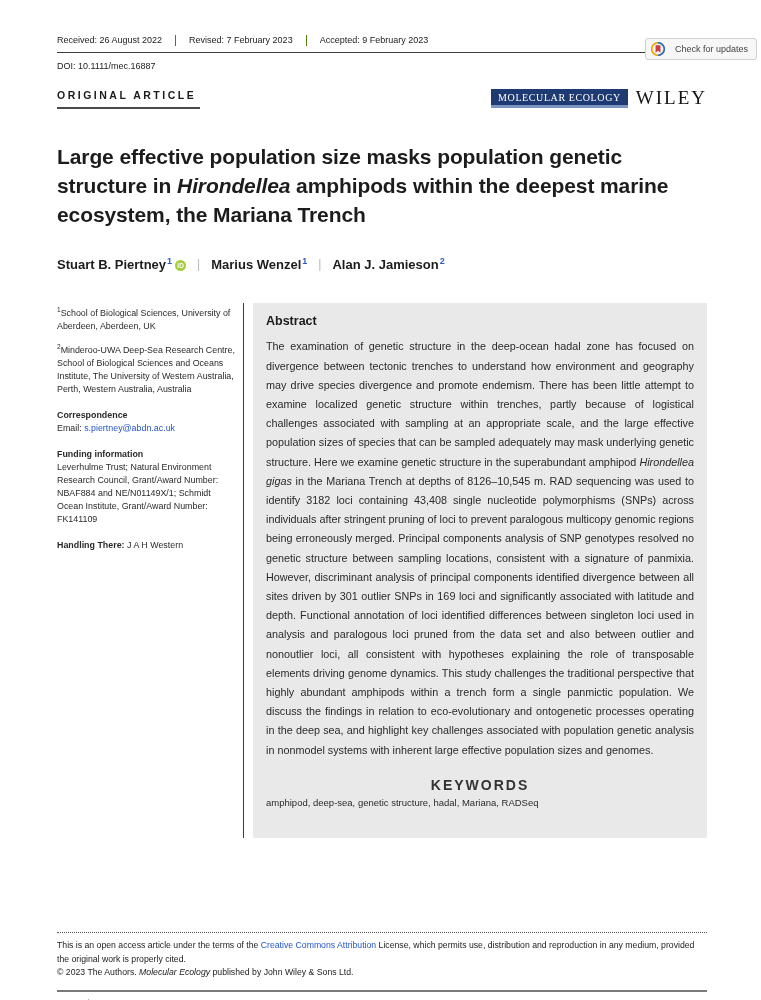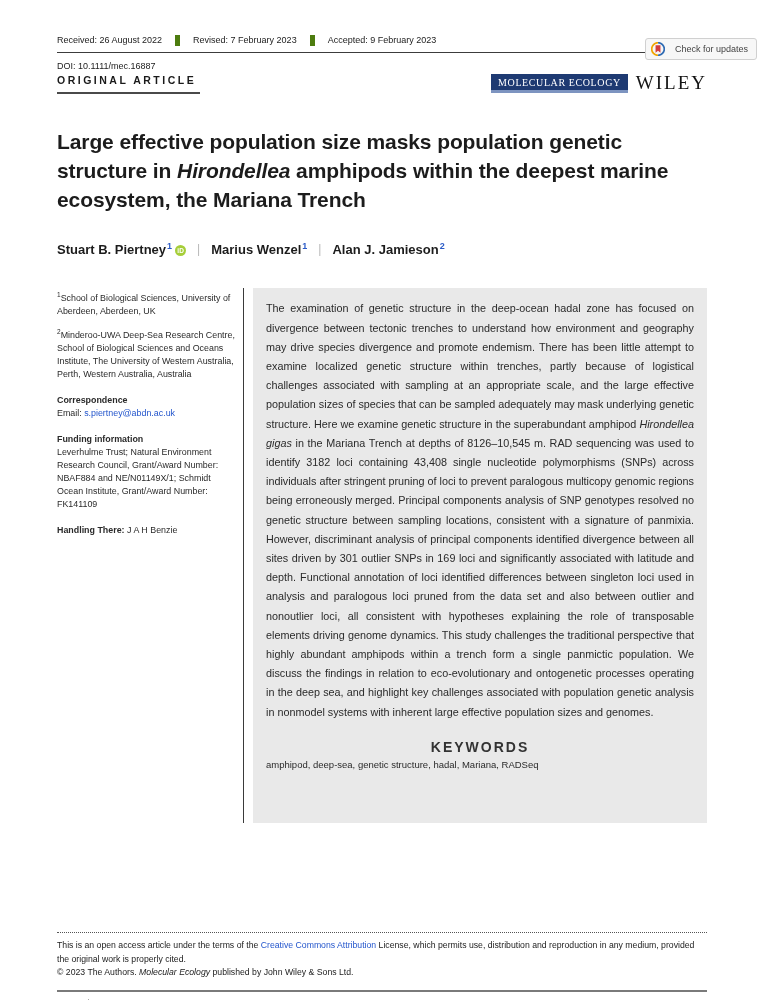--- a/index.html
+++ b/index.html
@@ -9,27 +9,27 @@
 
   
   .updates-badge { position:absolute; top:3px; right:4px; display:flex; align-items:center;
                    gap:10px; background:#f7f7f7; border:1px solid #d0d0d0; border-radius:3px;
                    padding:3px 8px 3px 5px; font-size:9px; color:#444; cursor:pointer; }
   .updates-badge svg { display:block; }
 
   
   .header-meta { display:flex; margin-top:35px; border-bottom:1.5px solid #3c3c3c; padding-bottom:6px;
                  font-size:9px; color:#222; }
-  .header-meta .meta-item { padding:0 13px; border-right:5px solid #4d7c0f; line-height:11px; }
+  .header-meta .meta-item { padding:0 13px; border-right:1px solid #4d7c0f; line-height:11px; }
   .header-meta .meta-item:first-child { padding-left:0; }
   .header-meta .meta-item:last-child { border-right:none; }
   .doi-line { margin-top:8px; font-size:9px; color:#222; }
 
   
-  .type-row { margin-top:3px; display:flex; justify-content:space-between; align-items:flex-start;text-align:center; }
+  .type-row { margin-top:18px; display:flex; justify-content:space-between; align-items:flex-start;text-align:center; }
   .article-type { font-size:10.5px; font-weight:bold; letter-spacing:2.5px; color:#1a1a1a;
                   border-bottom:2px solid #4a4a4a; padding-bottom:6px; padding-right:4px; }
   .logos { display:flex; align-items:center; gap:8px; margin-top:-2px; }
   .journal-badge { background:#1e3a72; color:#ffffff; font-family:"Liberation Serif", serif;
                    font-size:10px; letter-spacing:0.6px; padding:3px 7px 2px 7px;
                    border-bottom:3px solid #7d94c0; }
   .wiley-logo { font-family:"Liberation Serif", serif; font-size:19px; letter-spacing:2px;
                 color:#141414; }
 
   
@@ -122,26 +122,27 @@
     <div class="left-col">
       <div class="aff"><sup>1</sup><span>School of Biological Sciences, University of Aberdeen, Aberdeen, UK</span></div>
       <div class="aff"><sup>2</sup><span>Minderoo-UWA Deep-Sea Research Centre, School of Biological Sciences and Oceans Institute, The University of Western Australia, Perth, Western Australia, Australia</span></div>
 
       <div class="block-head">Correspondence</div>
       <div><span>Email: </span><span class="link">s.piertney@abdn.ac.uk</span></div>
 
       <div class="block-head">Funding information</div>
       <div>Leverhulme Trust; Natural Environment Research Council, Grant/Award Number: NBAF884 and NE/N01149X/1; Schmidt Ocean Institute, Grant/Award Number: FK141109</div>
 
-      <div class="block-head" style="margin-top:13px;"><span>Handling There: </span><span style="font-weight:normal;">J A H Benzie</span></div>
+      <div class="block-head" style="margin-top:13px;"><span>Handling There: </span><span style="font-weight:normal;">J A H Western</span></div>
     </div>
 
     <div class="v-divider"></div>
 
     <div class="abstract-box">
+      <div class="abstract-head">Abstract</div>
       <p class="abstract-body"><span>The examination of genetic structure in the deep-ocean hadal zone has focused on divergence between tectonic trenches to understand how environment and geography may drive species divergence and promote endemism. There has been little attempt to examine localized genetic structure within trenches, partly because of logistical challenges associated with sampling at an appropriate scale, and the large effective population sizes of species that can be sampled adequately may mask underlying genetic structure. Here we examine genetic structure in the superabundant amphipod </span><span class="it">Hirondellea gigas</span><span> in the Mariana Trench at depths of 8126–10,545 m. RAD sequencing was used to identify 3182 loci containing 43,408 single nucleotide polymorphisms (SNPs) across individuals after stringent pruning of loci to prevent paralogous multicopy genomic regions being erroneously merged. Principal components analysis of SNP genotypes resolved no genetic structure between sampling locations, consistent with a signature of panmixia. However, discriminant analysis of principal components identified divergence between all sites driven by 301 outlier SNPs in 169 loci and significantly associated with latitude and depth. Functional annotation of loci identified differences between singleton loci used in analysis and paralogous loci pruned from the data set and also between outlier and nonoutlier loci, all consistent with hypotheses explaining the role of transposable elements driving genome dynamics. This study challenges the traditional perspective that highly abundant amphipods within a trench form a single panmictic population. We discuss the findings in relation to eco-evolutionary and ontogenetic processes operating in the deep sea, and highlight key challenges associated with population genetic analysis in nonmodel systems with inherent large effective population sizes and genomes.</span></p>
       <div class="keywords-head">KEYWORDS</div>
       <div class="keywords">amphipod, deep-sea, genetic structure, hadal, Mariana, RADSeq</div>
     </div>
   </div>
 
   <div class="footer-abs">
     <div class="dotted-rule"></div>
     <div class="footnote"><span>This is an open access article under the terms of the </span><span class="link">Creative Commons Attribution</span><span> License, which permits use, distribution and reproduction in any medium, provided the original work is properly cited.</span></div>
     <div class="footnote"><span>© 2023 The Authors. </span><span class="it">Molecular Ecology</span><span> published by John Wiley &amp; Sons Ltd.</span></div>

